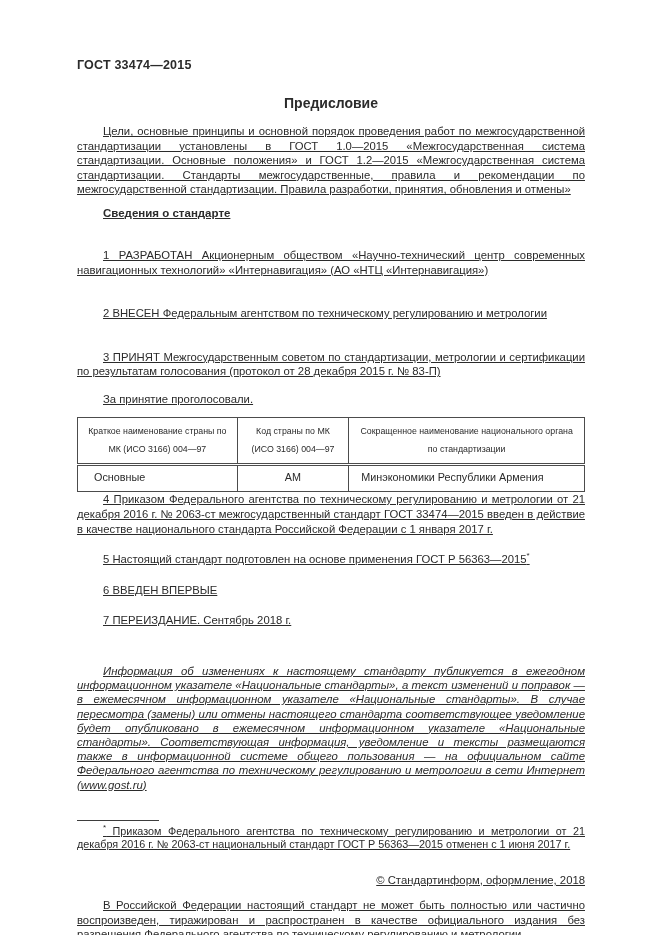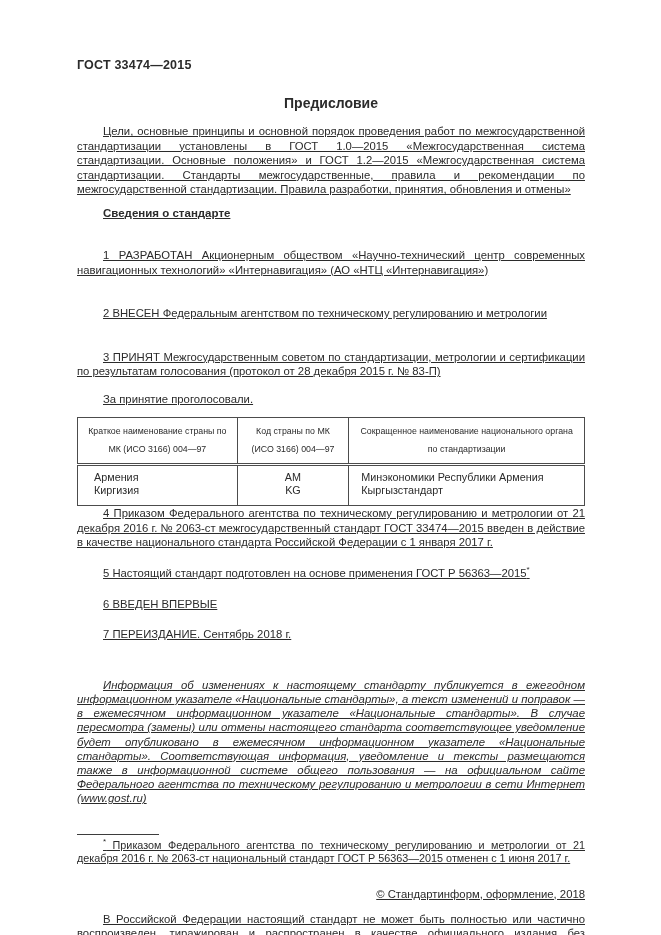--- a/index.html
+++ b/index.html
@@ -120,28 +120,23 @@
         </colgroup>
       <thead>
         <tr>
           <th>Краткое наименование страны по МК (ИСО 3166) 004—97</th>
           <th>Код страны по МК (ИСО 3166) 004—97</th>
           <th>Сокращенное наименование национального органа по стандартизации</th>
         </tr>
       </thead>
       <tbody>
         <tr>
-          <td class="cell-country">Армения</td>
+          <td class="cell-country">Основные</td>
           <td class="cell-code">AM</td>
           <td class="cell-org">Минэкономики Республики Армения</td>
-        </tr>
-        <tr>
-          <td class="cell-country">Киргизия</td>
-          <td class="cell-code">KG</td>
-          <td class="cell-org">Кыргызстандарт</td>
         </tr>
       </tbody>
     </table>
 
     <p class="body-p item4">4 Приказом Федерального агентства по техническому регулированию и метрологии от 21 декабря 2016 г. № 2063-ст межгосударственный стандарт ГОСТ 33474—2015 введен в действие в качестве национального стандарта Российской Федерации с 1 января 2017 г.</p>
 
     <p class="body-p item-sp"><span>5 Настоящий стандарт подготовлен на основе применения ГОСТ Р 56363—2015</span><sup class="fnmark">*</sup></p>
 
     <p class="body-p item-sp">6 ВВЕДЕН ВПЕРВЫЕ</p>
 

